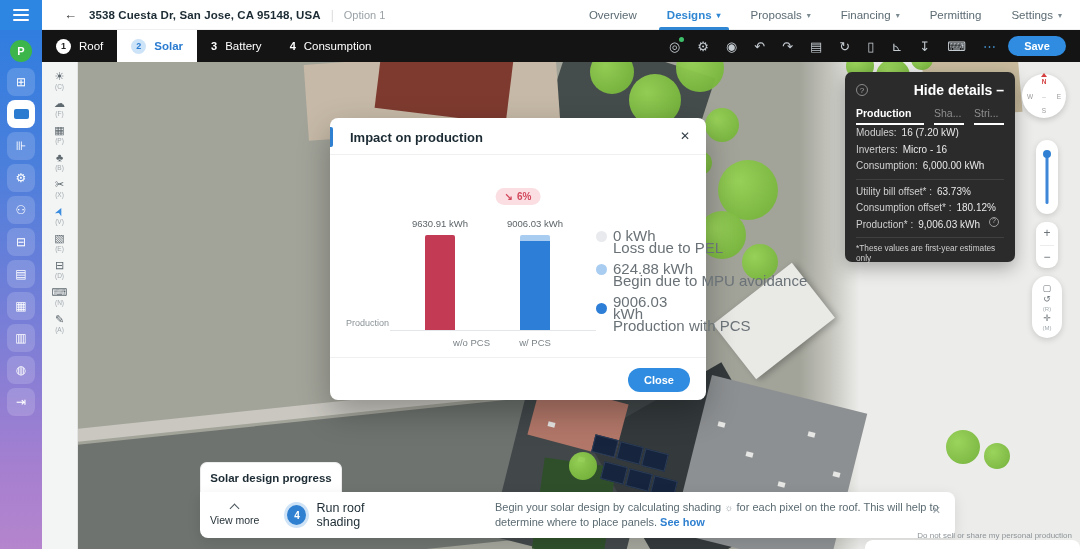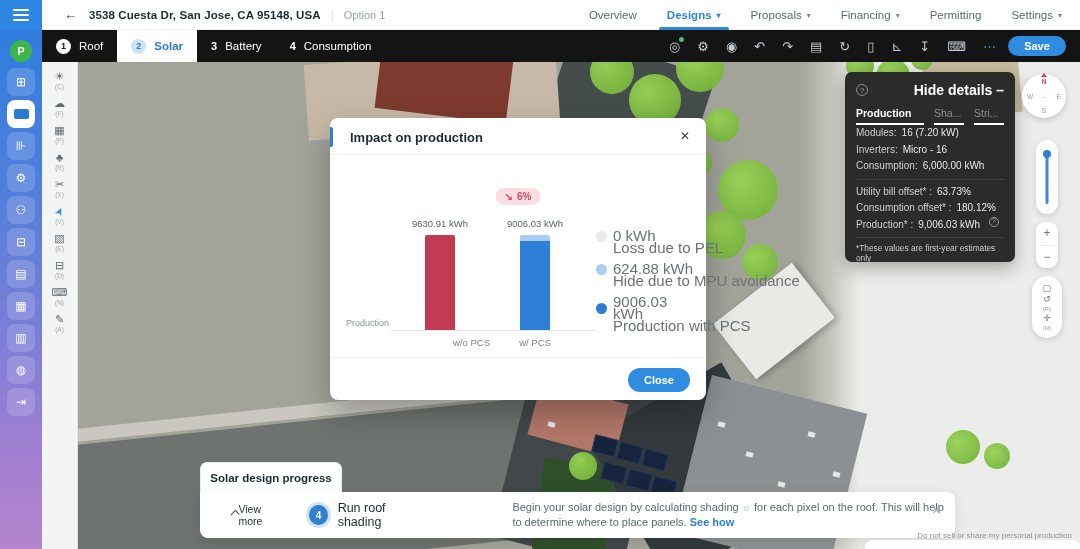--- a/index.html
+++ b/index.html
@@ -114,21 +114,21 @@
   .zoomctl { position:absolute; left:1036px; top:222px; width:22px; height:46px; background:#fff; border-radius:9px; box-shadow:0 2px 6px rgba(0,0,0,.15); z-index:10; display:flex; flex-direction:column; }
   .zoomctl div { flex:1; display:flex; align-items:center; justify-content:center; font-size:12px; color:#6b7378; cursor:pointer; }
   .zoomctl .zdiv { flex:none; height:1px; background:#ececec; margin:0 4px; }
   .viewctl { position:absolute; left:1032px; top:276px; width:30px; height:62px; background:#fff; border-radius:15px; box-shadow:0 2px 6px rgba(0,0,0,.15); z-index:10; display:flex; flex-direction:column; align-items:center; justify-content:center; gap:2px; padding:4px 0; }
   .vc-ic { font-size:9px; color:#6b7378; line-height:9px; cursor:pointer; }
   .vc-key { font-size:6px; color:#a3abb0; line-height:6px; }
 
   
   .bb-tab { position:absolute; left:200px; top:462px; width:142px; height:31px; background:#fff; border:1px solid #ececec; border-bottom:none; border-radius:7px 7px 0 0; z-index:15; display:flex; align-items:center; justify-content:center; font-size:11.5px; font-weight:bold; color:#1c2b33; }
   .bb-main { position:absolute; left:200px; top:492px; width:755px; height:46px; background:#fff; border-radius:0 8px 8px 8px; box-shadow:0 4px 14px rgba(0,0,0,.10); z-index:15; display:flex; align-items:center; }
-  .viewmore { margin-left:32px; width:56px; display:flex; flex-direction:row; align-items:center; cursor:pointer; }
+  .viewmore { margin-left:8px; width:56px; display:flex; flex-direction:column; align-items:center; cursor:pointer; }
   .chev-up { width:7px; height:7px; border-left:1.6px solid #4a555c; border-top:1.6px solid #4a555c; transform:rotate(45deg); margin-bottom:2px; }
   .vm-label { font-size:10.5px; color:#27333a; }
   .bb-step { margin-left:26px; display:flex; align-items:center; gap:10px; }
   .step-circ { width:20px; height:20px; border-radius:50%; background:#2f80d0; box-shadow:0 0 0 3px #cfe3f7; color:#fff; font-size:10px; font-weight:bold; display:flex; align-items:center; justify-content:center; }
   .step-lab { font-size:12.5px; color:#1c2b33; }
   .bb-desc { margin-left:88px; width:482px; font-size:11px; color:#5b6b72; line-height:15px; }
   .bb-desc .sun { color:#99a3a9; font-size:10px; }
   .bb-desc a { color:#2f80d0; text-decoration:none; font-weight:bold; cursor:pointer; }
   .bb-close { position:absolute; right:14px; top:12px; font-size:11px; color:#9aa4aa; cursor:pointer; }
   .privacy-strip { position:absolute; left:865px; top:540px; width:215px; height:9px; background:#fff; border-radius:8px 8px 0 0; z-index:16; }
@@ -379,21 +379,21 @@
             <span class="lg-dot" style="background: rgb(232, 234, 237);"></span>
             <span class="lg-val">0 kWh</span>
           </div>
           <div class="lg-desc">Loss due to PEL</div>
         </div>
         <div class="lg-entry">
           <div class="lg-row">
             <span class="lg-dot" style="background: rgb(169, 205, 241);"></span>
             <span class="lg-val">624.88 kWh</span>
           </div>
-          <div class="lg-desc">Hide due to MPU avoidance</div>
+          <div class="lg-desc">Begin due to MPU avoidance</div>
         </div>
         <div class="lg-entry">
           <div class="lg-row">
             <span class="lg-dot" style="background: rgb(45, 126, 214);"></span>
             <span class="lg-val">9006.03 kWh</span>
           </div>
           <div class="lg-desc">Production with PCS</div>
         </div>
       </div>
     <div class="m-footer">

